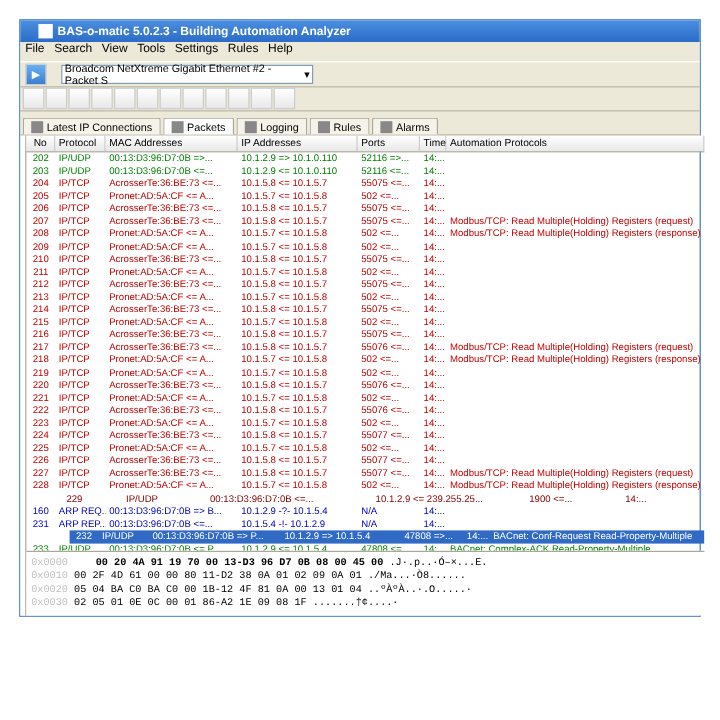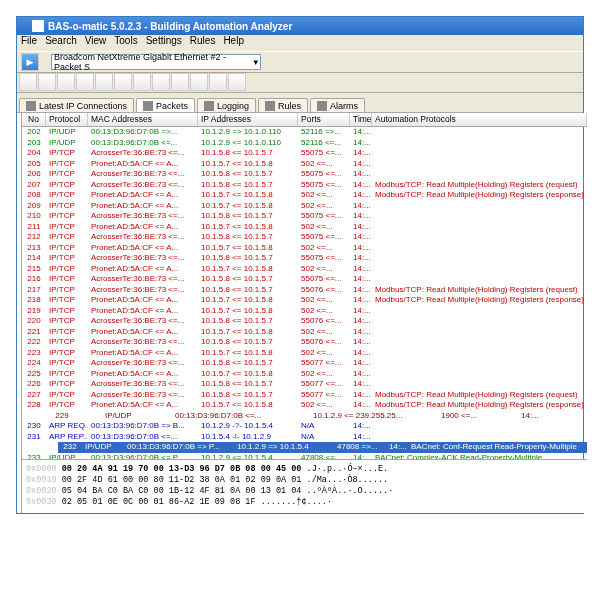--- a/index.html
+++ b/index.html
@@ -26,21 +26,21 @@
 .gridhead { display: flex; background: linear-gradient(#fff,#e8e8e8); border-bottom: 1px solid #aca899; height: 14px; font-size: 8.5px; }
 .gridhead div { border-right: 1px solid #ccc; padding: 1px 3px; }
 .gridbody { flex: 1; overflow: hidden; font-size: 8px; line-height: 10.5px; }
 .row { display: flex; height: 10.5px; }
 .row div { padding: 0 3px; white-space: nowrap; overflow: hidden; }
 .c-no { width: 24px; text-align: center; } .c-proto { width: 42px; } .c-mac { width: 110px; } .c-ip { width: 100px; } .c-ports { width: 52px; } .c-time { width: 22px; } .c-auto { flex: 1; }
 .green { color: #008000; } .red { color: #c00000; } .blue { color: #0000c0; } .dkred { color: #800000; margin-left: 28px; }
 .row.sel { background: #316ac5; color: #fff; margin-left: 36px; }
 .row.sel div { color: #fff !important; }
 .hex { border-top: 1px solid #aca899; background: #fff; font-family: 'Courier New', monospace; font-size: 8.5px; padding: 4px; line-height: 11px; height: 54px; }
-.hex .offset { color: #c0c0c0; } .hex .h1 { font-weight: bold; }
+.hex .offset { color: #c0c0c0; } .hex .h1 { font-weight: bold; margin-left: 18px; }
 </style>
 </head>
 <body>
 
 <div class="window">
   <div class="titlebar">
     <span class="icon"></span>
     <span>BAS-o-matic 5.0.2.3 - Building Automation Analyzer</span>
   </div>
   <div class="menubar" id="menubar">
@@ -393,21 +393,21 @@
           <div class="row ">
             <div class="c-no dkred">229</div>
             <div class="c-proto dkred">IP/UDP</div>
             <div class="c-mac dkred">00:13:D3:96:D7:0B &lt;=...</div>
             <div class="c-ip dkred">10.1.2.9 &lt;= 239.255.25...</div>
             <div class="c-ports dkred">1900 &lt;=...</div>
             <div class="c-time dkred">14:...</div>
             <div class="c-auto dkred"></div>
           </div>
           <div class="row ">
-            <div class="c-no blue">230</div>
+            <div class="c-no blue">160</div>
             <div class="c-proto blue">ARP REQ...</div>
             <div class="c-mac blue">00:13:D3:96:D7:0B =&gt; B...</div>
             <div class="c-ip blue">10.1.2.9 -?- 10.1.5.4</div>
             <div class="c-ports blue">N/A</div>
             <div class="c-time blue">14:...</div>
             <div class="c-auto blue"></div>
           </div>
           <div class="row ">
             <div class="c-no blue">231</div>
             <div class="c-proto blue">ARP REP...</div>

